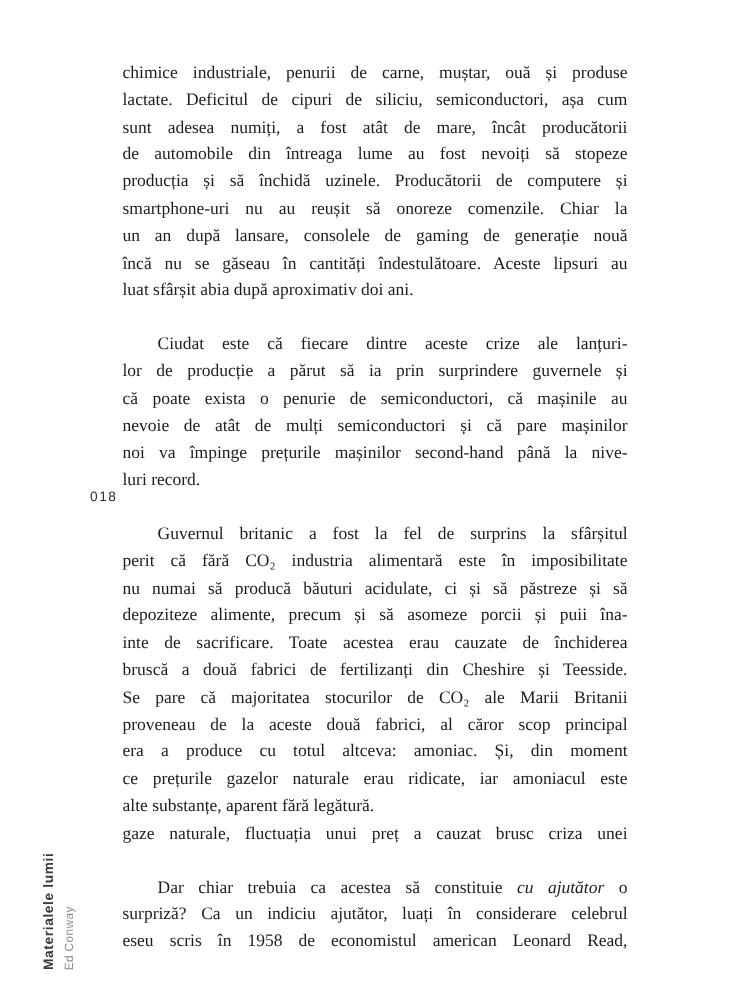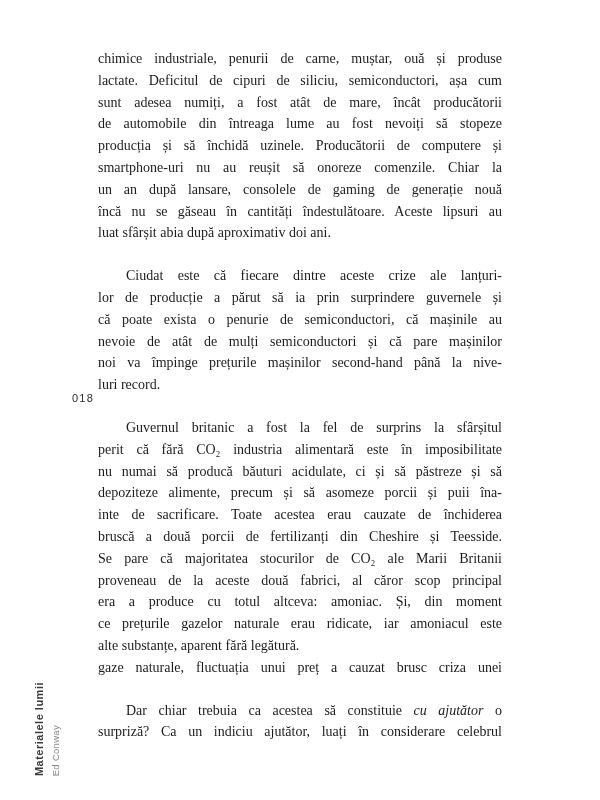--- a/index.html
+++ b/index.html
@@ -95,31 +95,32 @@
         <div class="line">nevoie de atât de mulți semiconductori și că pare mașinilor</div>
         <div class="line">noi va împinge prețurile mașinilor second-hand până la nive-</div>
         <div class="line last-line">luri record.</div>
       </div>
       <div>
         <div class="line indent">Guvernul britanic a fost la fel de surprins la sfârșitul</div>
         <div class="line">perit că fără CO₂ industria alimentară este în imposibilitate</div>
         <div class="line">nu numai să producă băuturi acidulate, ci și să păstreze și să</div>
         <div class="line">depoziteze alimente, precum și să asomeze porcii și puii îna-</div>
         <div class="line">inte de sacrificare. Toate acestea erau cauzate de închiderea</div>
-        <div class="line">bruscă a două porcii de fertilizanți din Cheshire și Teesside.</div>
+        <div class="line">bruscă a două fabrici de fertilizanți din Cheshire și Teesside.</div>
         <div class="line">Se pare că majoritatea stocurilor de CO₂ ale Marii Britanii</div>
         <div class="line">proveneau de la aceste două fabrici, al căror scop principal</div>
         <div class="line">era a produce cu totul altceva: amoniac. Și, din moment</div>
         <div class="line">ce prețurile gazelor naturale erau ridicate, iar amoniacul este</div>
         <div class="line last-line">alte substanțe, aparent fără legătură.</div>
         <div class="line">gaze naturale, fluctuația unui preț a cauzat brusc criza unei</div>
       </div>
       <div>
         <div class="line indent"><span>Dar chiar trebuia ca acestea să constituie </span><span class="italic">cu ajutător</span><span> o</span></div>
         <div class="line">surpriză? Ca un indiciu ajutător, luați în considerare celebrul</div>
+        <div class="line">eseu scris în 1958 de economistul american Leonard Read,</div>
       </div>
     </div>
 
   <div class="spine">
     <div class="spine-title">Materialele lumii</div>
     <div class="spine-author">Ed Conway</div>
   </div>
 
 </div>
 

